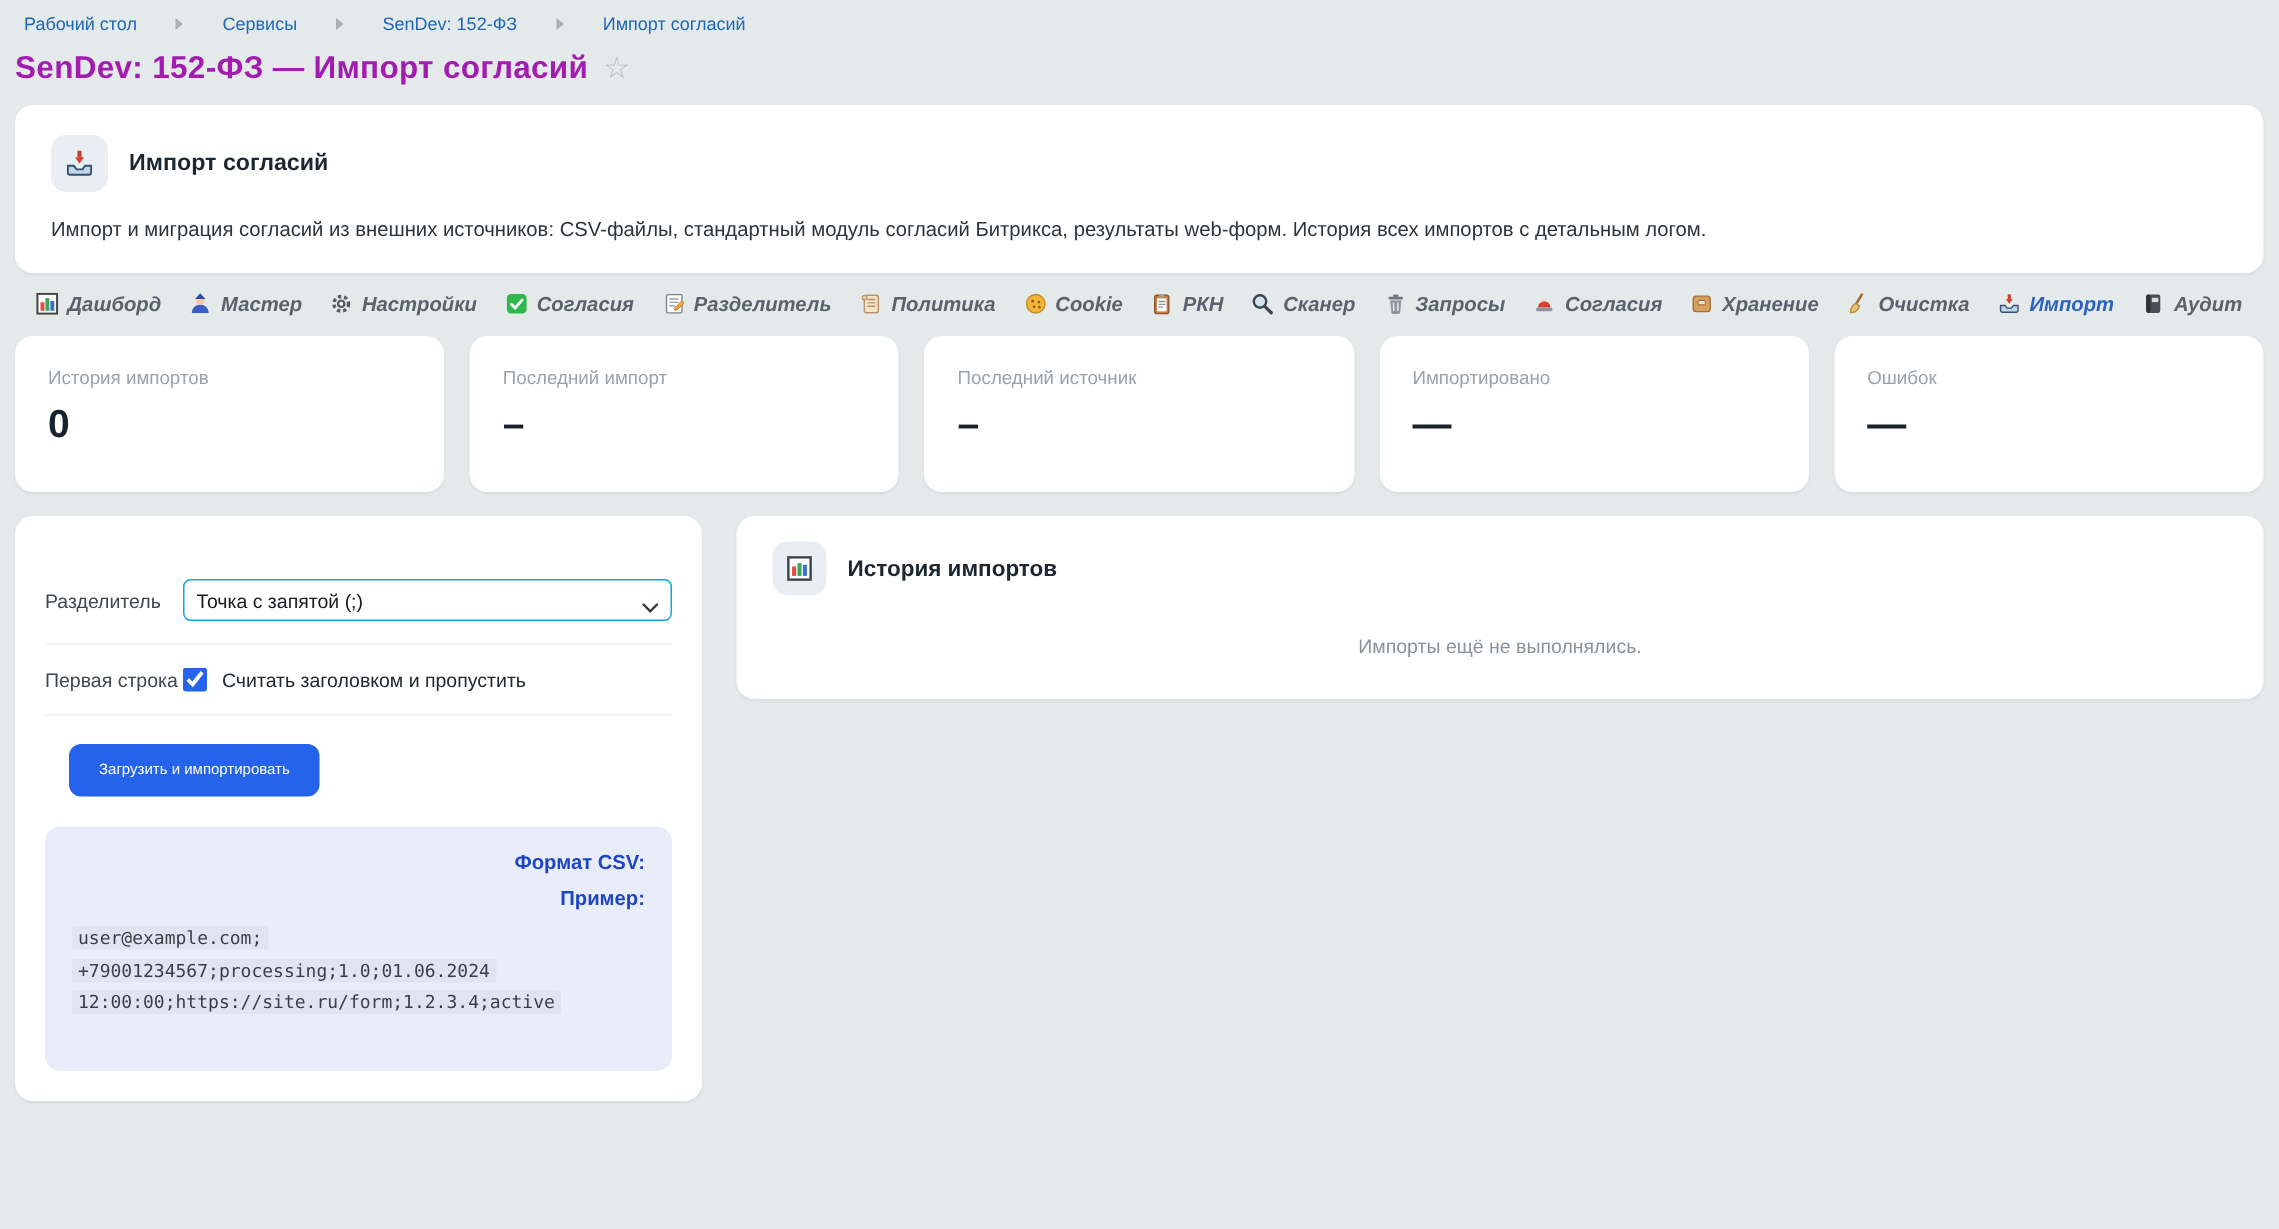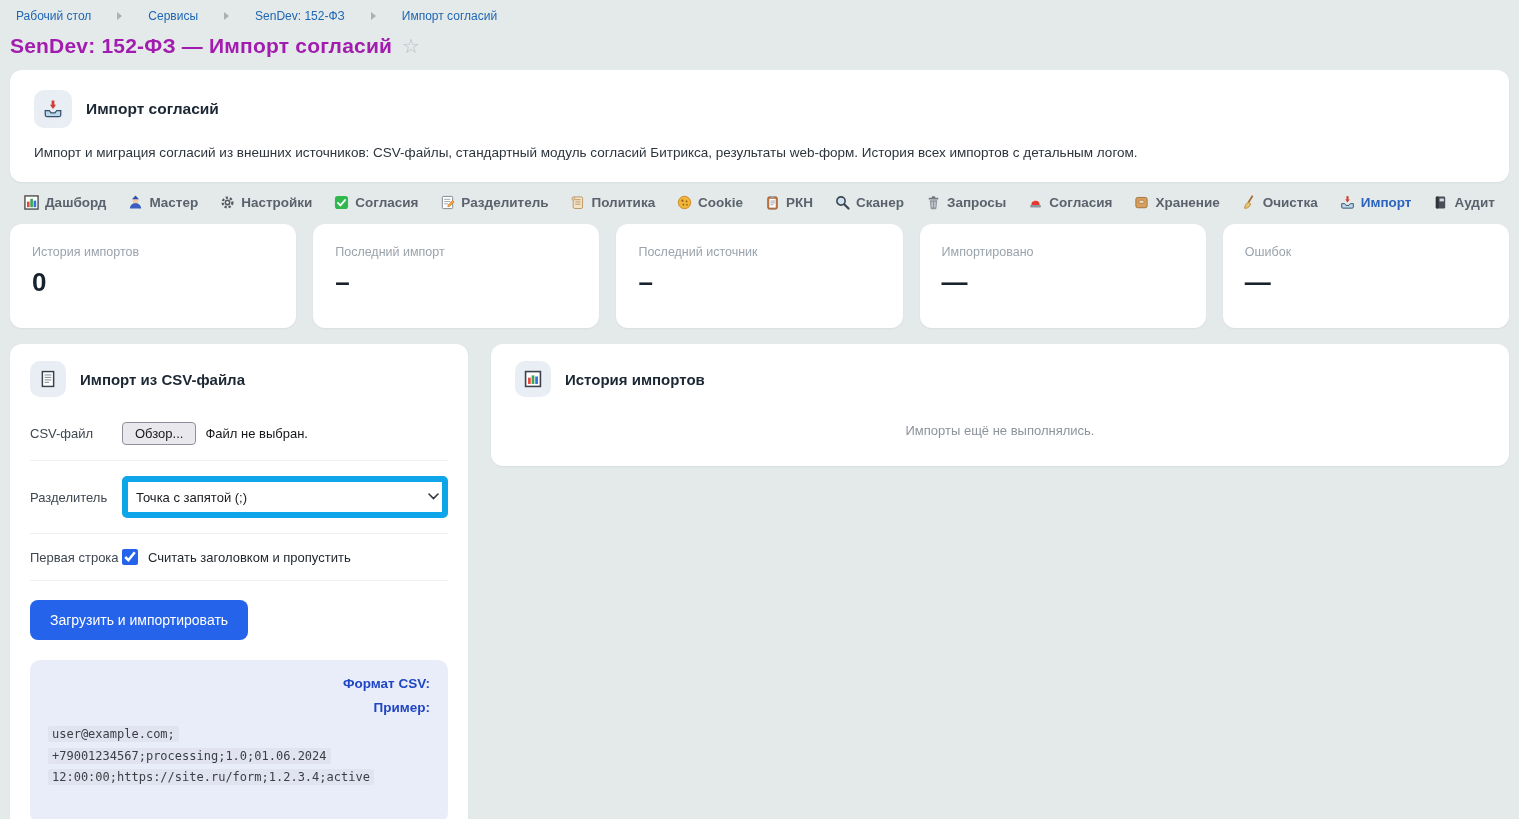--- a/index.html
+++ b/index.html
@@ -25,21 +25,21 @@
   .card { background:#fff; border-radius:12px; box-shadow:0 1px 2px rgba(40,50,60,.06); }
 
   .header-card { padding:20px 24px 22px; }
   .panel-head { display:flex; align-items:center; gap:14px; }
   .icon-tile { width:38px; height:38px; border-radius:10px; background:#e9eef5; display:flex; align-items:center; justify-content:center; flex:0 0 auto; }
   .panel-title { font-size:15.5px; font-weight:700; color:#1b2733; }
   .header-desc { margin-top:17px; font-size:13.5px; color:#2d343c; }
 
   
   .tabbar { display:flex; justify-content:space-between; align-items:center; padding:13px 14px 12px; }
-  .tab { display:flex; align-items:center; gap:6px; font-size:13.5px; font-weight:700; color:#5a636d; text-decoration:none; white-space:nowrap; }
+  .tab { display:flex; align-items:center; gap:6px; font-size:13.5px; font-weight:700; color:#5a636d; text-decoration:none; white-space:nowrap;font-style:italic; }
   .tab svg { display:block; }
   .tab.active { color:#2b63be; }
 
   
   .stats { display:flex; gap:17px; margin:2px 0 16px; }
   .stat-card { flex:1; height:104px; padding:21px 22px; }
   .stat-label { font-size:12.5px; color:#9aa3ac; }
   .stat-value { margin-top:8px; font-size:26px; font-weight:700; color:#18222c; }
 
   
@@ -51,31 +51,31 @@
 
   
   .form { margin-top:10px; }
   .form-row { display:flex; align-items:center; padding:15px 0; border-bottom:1px solid #edf0f3; }
   .form-row:last-of-type { border-bottom:none; }
   .form-label { width:92px; flex:0 0 auto; font-size:13px; color:#3f4750; }
   .browse-btn { font-family:"Liberation Sans",sans-serif; font-size:13px; color:#17191c; background:#e9e9ed; border:1px solid #8f8f9d; border-radius:4px; padding:3px 12px; cursor:pointer; }
   .no-file { margin-left:9px; font-size:13px; color:#15171a; }
   .select-wrap { position:relative; width:328px; }
   .select-wrap select {
-    width:100%; height:42px; appearance:none; -moz-appearance:none; -webkit-appearance:none;
-    border:6px solid #0ea5e9; border-radius:5px; background:#fff; padding:0 26px 0 8px;
+    width:100%; height:28px; appearance:none; -moz-appearance:none; -webkit-appearance:none;
+    border:1px solid #0ea5e9; border-radius:5px; background:#fff; padding:0 26px 0 8px;
     font-family:"Liberation Sans",sans-serif; font-size:13px; color:#17191c;
   }
   .select-wrap .chev { position:absolute; right:9px; top:10px; pointer-events:none; }
   .checkbox-row input { width:16px; height:16px; accent-color:#2563eb; margin-right:10px; }
   .checkbox-label { font-size:13px; color:#22282f; }
 
   .submit-btn {
     margin-top:19px; background:#2563eb; color:#fff; border:none; border-radius:8px;
-    padding:12px 20px; font-family:"Liberation Sans",sans-serif; font-size:14px; font-weight:400; cursor:pointer;
+    padding:12px 20px; font-family:"Liberation Sans",sans-serif; font-size:10px; font-weight:400; cursor:pointer;margin-left:16px;
   }
 
   
   .info-box { margin-top:20px; background:#e9edfa; border-radius:10px; padding:16px 18px 18px; }
   .info-heading { font-size:13.5px; font-weight:700; color:#1f46c2; margin-bottom:9px;text-align:right; }
   .info-heading + .code-block { margin-bottom:16px; }
   .code-block { font-family:"DejaVu Sans Mono","Liberation Mono",monospace; font-size:12px; line-height:1.8; color:#3a3f46; white-space:pre-wrap; overflow-wrap:anywhere; }
   .code-block code { background:#e1e4f0; padding:1px 4px; border-radius:2px; -webkit-box-decoration-break:clone; box-decoration-break:clone; }
 
   
@@ -303,41 +303,22 @@
     </div>
     <div class="card stat-card">
       <div class="stat-label">Ошибок</div>
       <div class="stat-value">—</div>
     </div>
   </div>
 
   <div class="main">
 
     <section class="card left-panel">
-      <div class="panel-head small">
-        <span class="icon-tile">
-          <svg width="18" height="18" viewBox="0 0 16 16">
-              <rect x="3" y="1.4" width="10" height="13.2" fill="#fff" stroke="#3a414a" stroke-width="1.3"></rect>
-              <g stroke="#8d959d" stroke-width="1">
-                <line x1="5" y1="4.4" x2="11" y2="4.4"></line>
-                <line x1="5" y1="6.6" x2="11" y2="6.6"></line>
-                <line x1="5" y1="8.8" x2="11" y2="8.8"></line>
-                <line x1="5" y1="11" x2="9" y2="11"></line>
-              </g>
-            </svg>
-        </span>
-        <span class="panel-title small">Импорт из CSV-файла</span>
-      </div>
 
       <div class="form">
-        <div class="form-row">
-          <span class="form-label">CSV-файл</span>
-          <button class="browse-btn">Обзор...</button>
-          <span class="no-file">Файл не выбран.</span>
-        </div>
 
         <div class="form-row">
           <span class="form-label">Разделитель</span>
           <span class="select-wrap">
             <select>
               <option>Точка с запятой (;)</option>
             </select>
             <span class="chev">
               <svg width="11" height="7" viewBox="0 0 11 7">
                   <path d="M1 1 L5.5 5.5 L10 1" stroke="#33383f" stroke-width="1.6" fill="none" stroke-linecap="round"></path>

